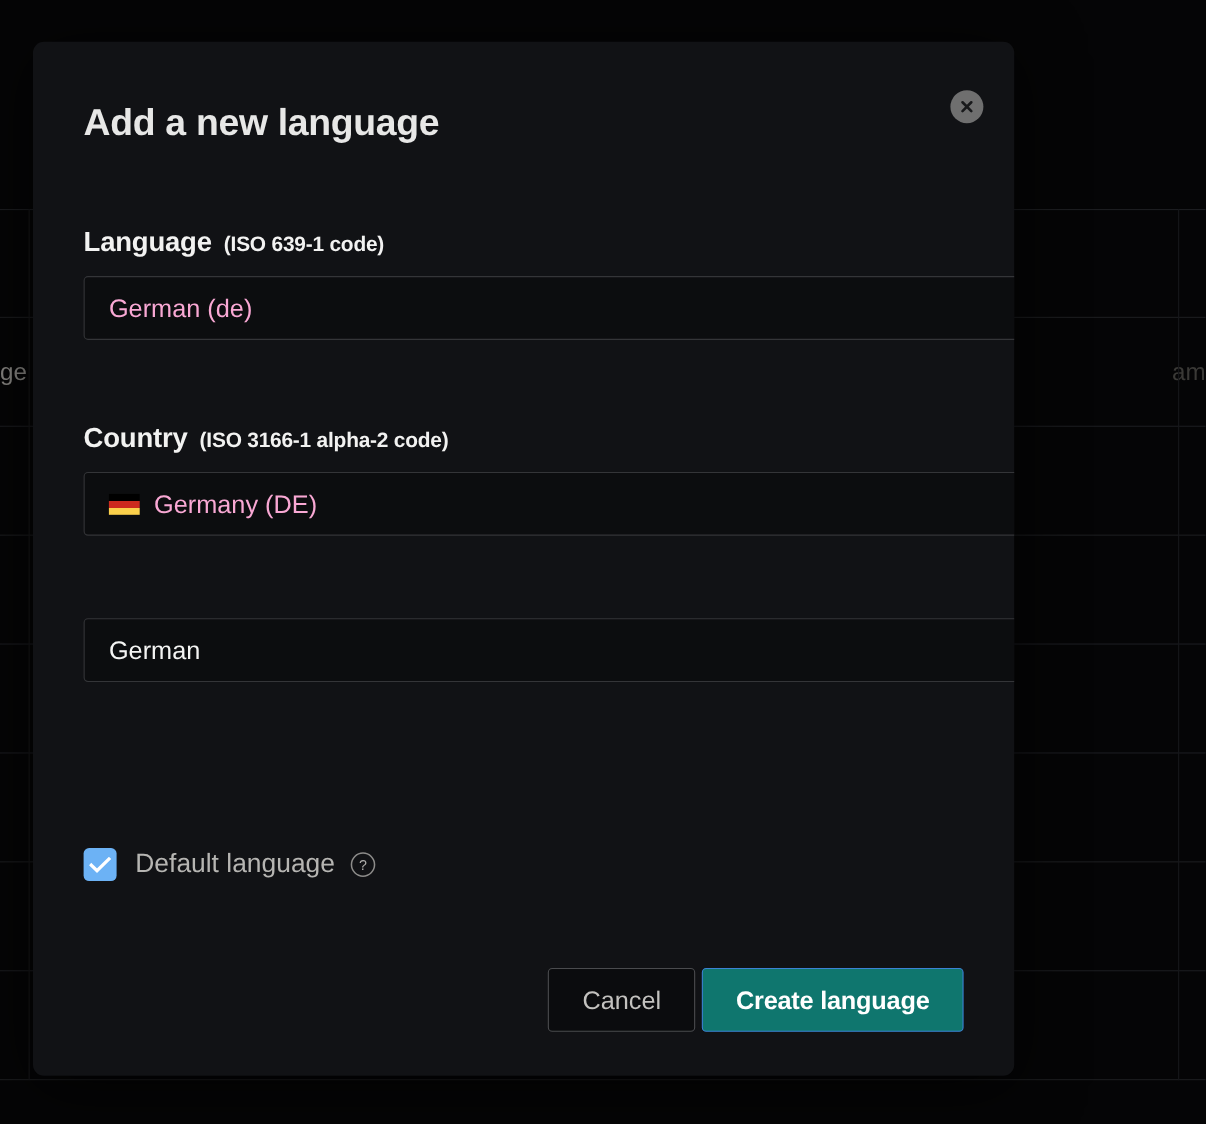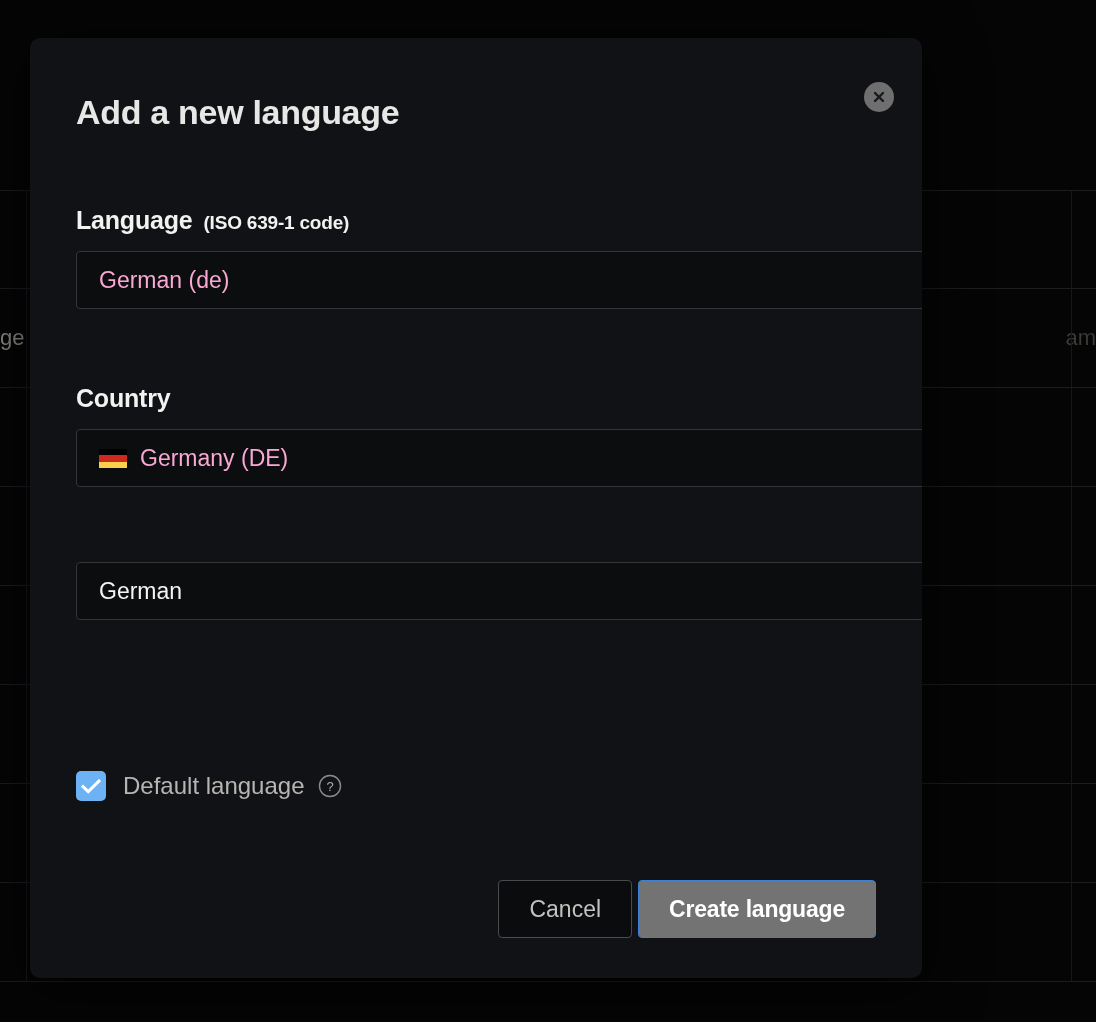--- a/index.html
+++ b/index.html
@@ -178,21 +178,21 @@
     font-size: 23px;
     white-space: nowrap;
   }
   #cancel-button {
     background: #0b0c0e;
     border: 1px solid #4a4b4e;
     color: #c3c2bf;
     padding: 0 30px;
   }
   #create-button {
-    background: #737373;
+    background: #0f766e;
     border: 1px solid #3b82d4;
     color: #ffffff;
     font-weight: bold;
     padding: 0 30px;
     letter-spacing: -0.2px;
   }
 </style>
 </head>
 <body>
 
@@ -254,20 +254,21 @@
       <span class="value">German (de)</span>
       <svg class="chev" width="26" height="15" viewBox="0 0 26 15">
         <path d="M2 2 L13 12.5 L24 2" stroke="#6d6e70" stroke-width="2" fill="none" stroke-linecap="round"></path>
       </svg>
     </div>
   </div>
 
   <div class="field" style="top:346px">
     <div class="field-label">
       <span class="lbl-main">Country</span>
+      <span class="lbl-sub">(ISO 3166-1 alpha-2 code)</span>
     </div>
     <div class="control">
       <span class="flag-de"></span>
       <span class="value">Germany (DE)</span>
       <svg class="chev" width="26" height="15" viewBox="0 0 26 15">
         <path d="M2 2 L13 12.5 L24 2" stroke="#6d6e70" stroke-width="2" fill="none" stroke-linecap="round"></path>
       </svg>
     </div>
   </div>
 

